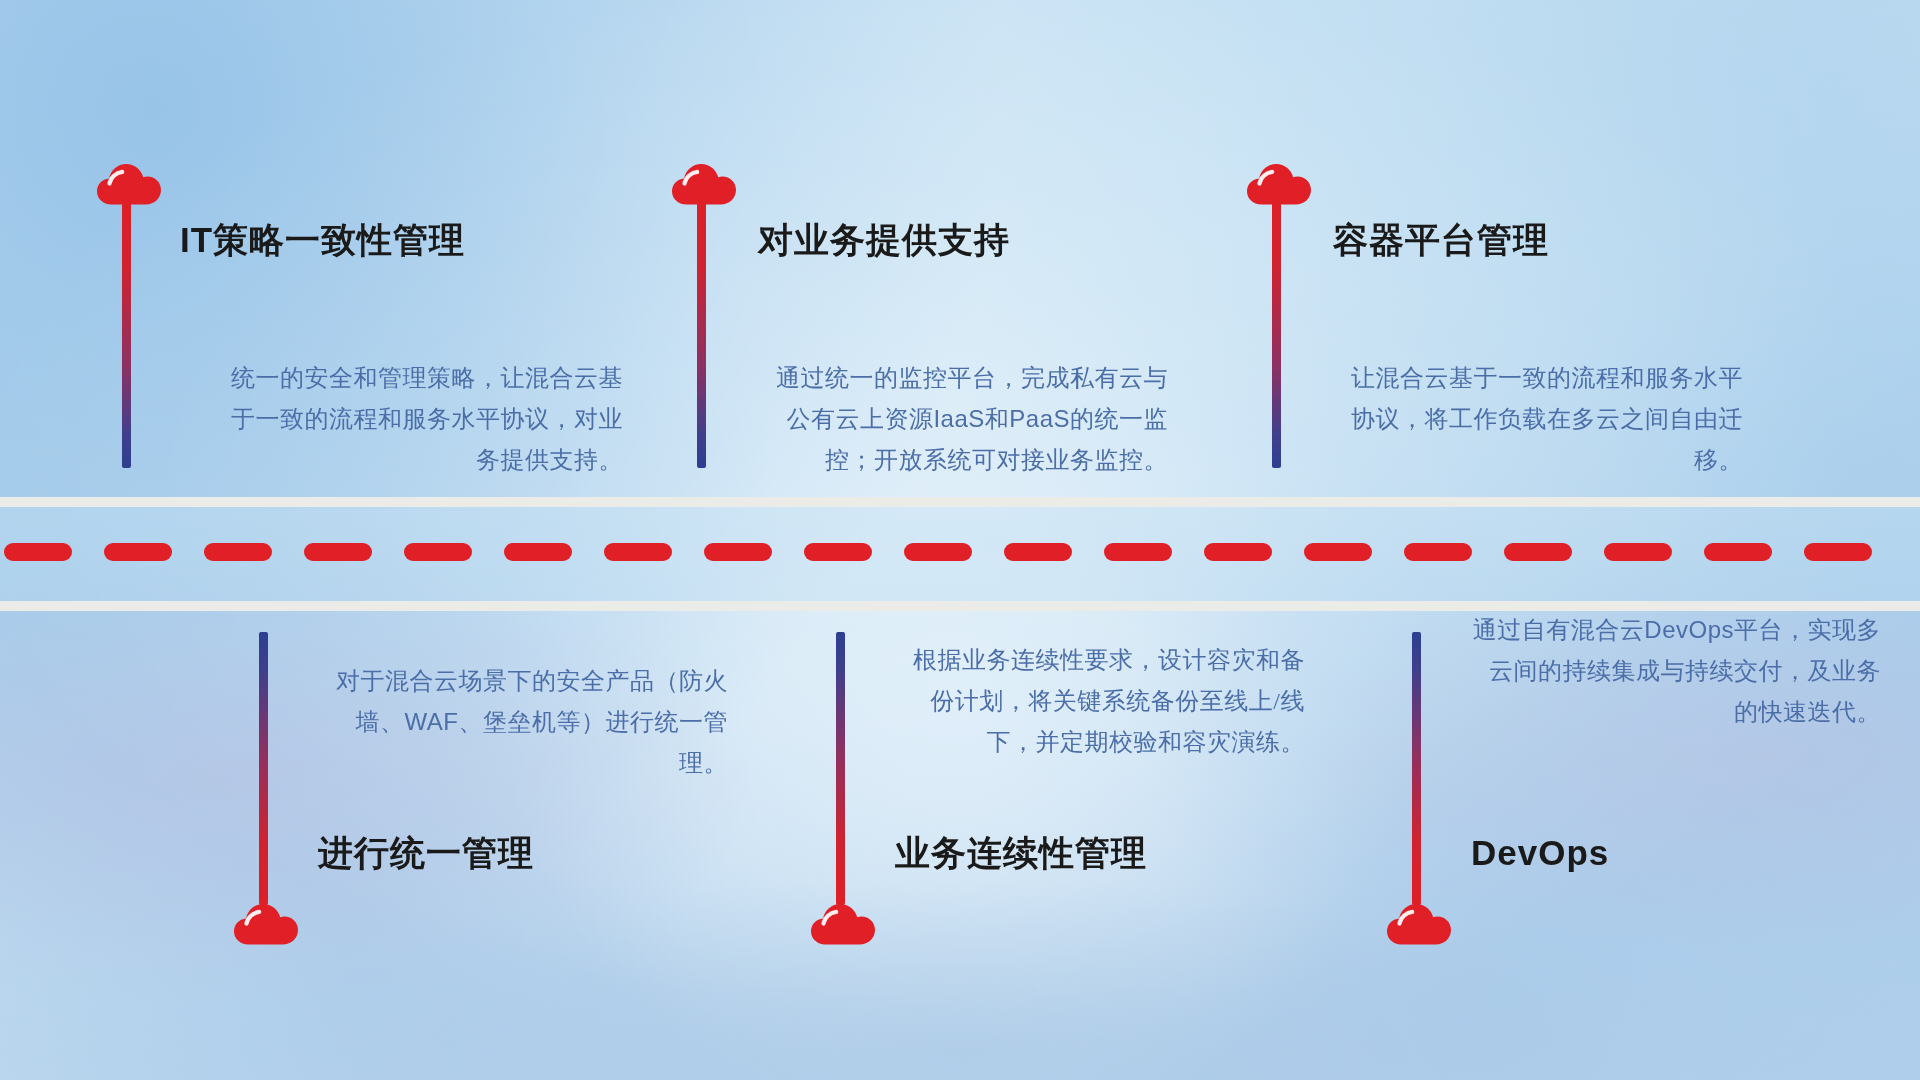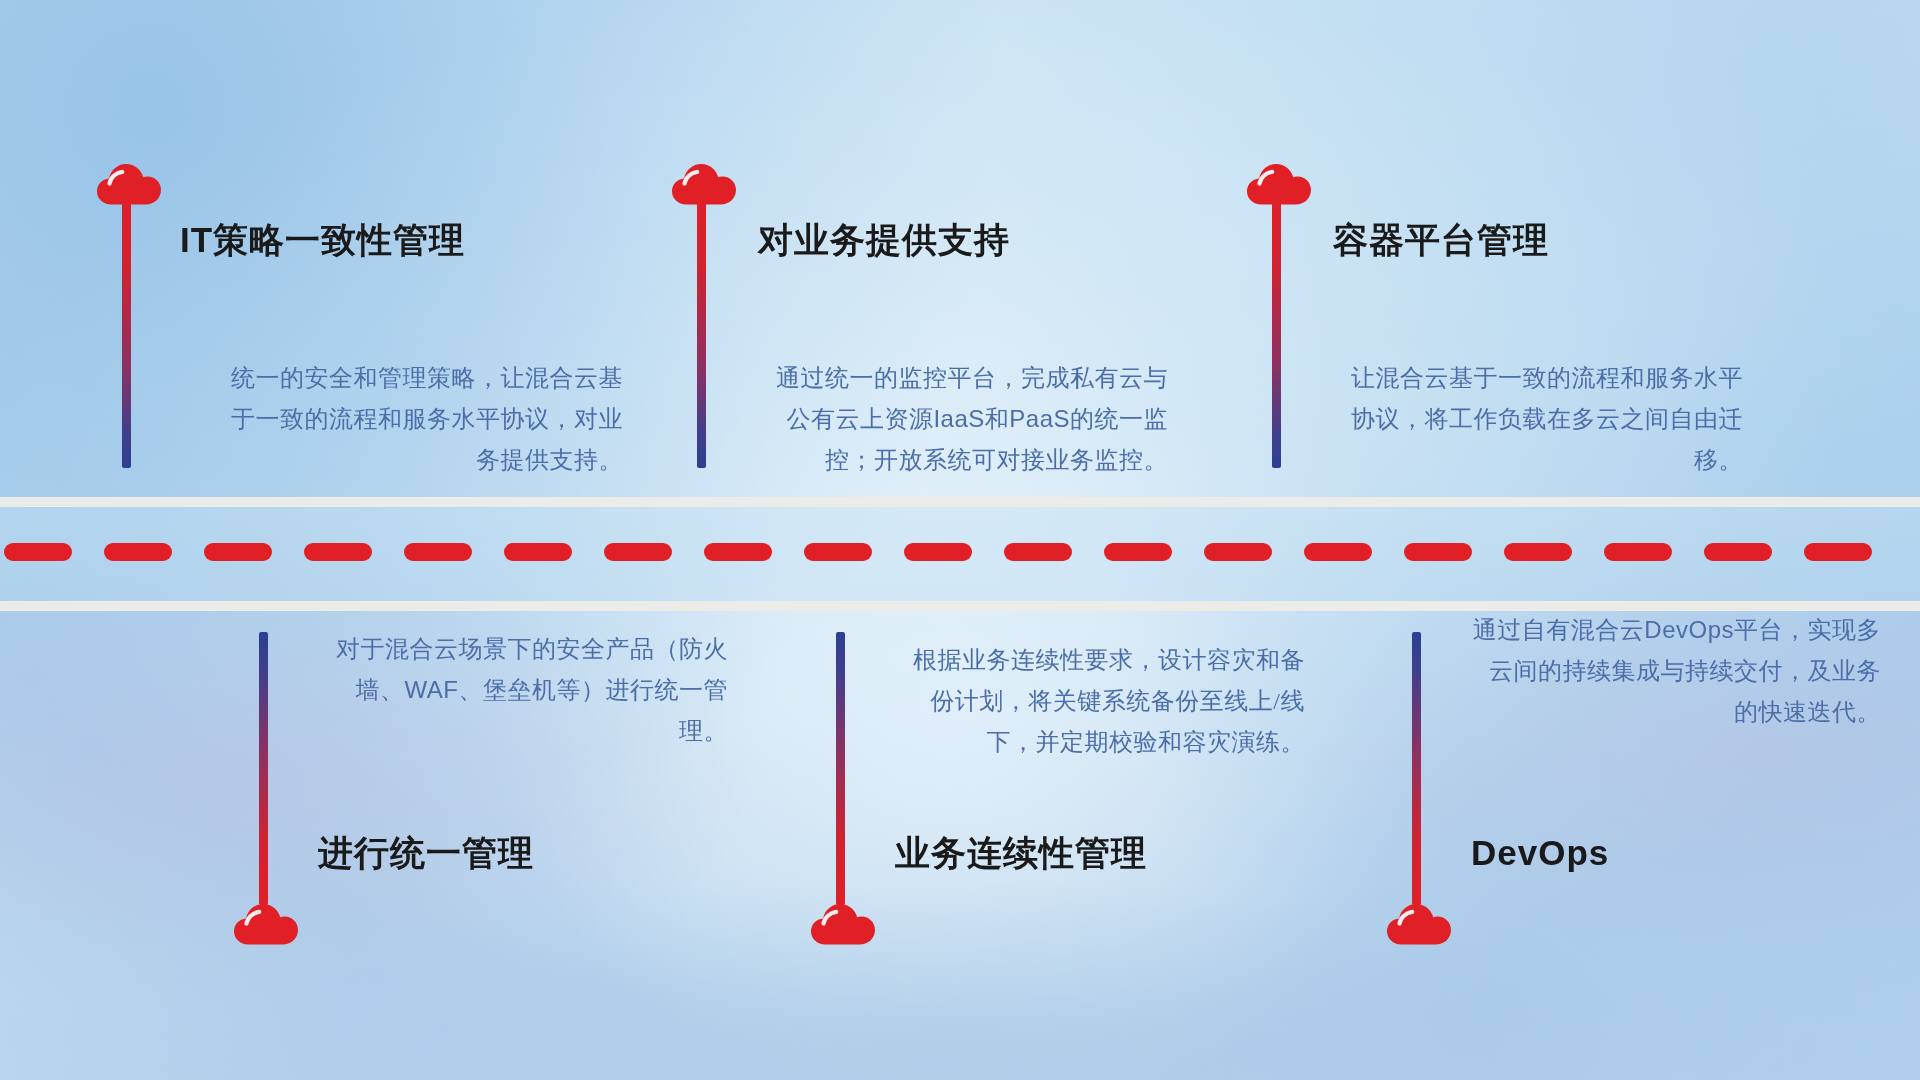--- a/index.html
+++ b/index.html
@@ -163,21 +163,21 @@
   </div>
 
   <div class="pin" style="left:0;top:0;">
     <div class="stem up" style="left:259px;top:632px;height:273px;"></div>
     <div class="cloud-ico" style="left:232px;top:898px;">
       <svg viewBox="0 0 70 48" xmlns="http://www.w3.org/2000/svg">
         <path d="M16.5 46.5C7.9 46.5 2 40.6 2 33.3c0-6.9 5.2-12.3 12.1-12.8C15.6 12.2 22.6 6 31.2 6c8.2 0 15.1 5.6 17 13.2 1.3-.5 2.7-.8 4.2-.8 7.6 0 13.6 5.9 13.6 13.4 0 8.1-6.2 14.7-15.4 14.7H16.5z" fill="#e01f26"></path>
         <path d="M14.5 25.5c1.2-6.1 6.3-10.8 12.7-11.6" stroke="#ffffff" stroke-width="4.2" stroke-linecap="round" fill="none" opacity=".92"></path>
       </svg>
     </div>
-    <div class="desc" style="left:318px;top:628px;">对于混合云场景下的安全产品（防火墙、WAF、堡垒机等）进行统一管理。</div>
+    <div class="desc" style="left:318px;top:660px;">对于混合云场景下的安全产品（防火墙、WAF、堡垒机等）进行统一管理。</div>
     <div class="title" style="left:318px;top:835px;">进行统一管理</div>
   </div>
 
   <div class="pin" style="left:0;top:0;">
     <div class="stem up" style="left:836px;top:632px;height:273px;"></div>
     <div class="cloud-ico" style="left:809px;top:898px;">
       <svg viewBox="0 0 70 48" xmlns="http://www.w3.org/2000/svg">
         <path d="M16.5 46.5C7.9 46.5 2 40.6 2 33.3c0-6.9 5.2-12.3 12.1-12.8C15.6 12.2 22.6 6 31.2 6c8.2 0 15.1 5.6 17 13.2 1.3-.5 2.7-.8 4.2-.8 7.6 0 13.6 5.9 13.6 13.4 0 8.1-6.2 14.7-15.4 14.7H16.5z" fill="#e01f26"></path>
         <path d="M14.5 25.5c1.2-6.1 6.3-10.8 12.7-11.6" stroke="#ffffff" stroke-width="4.2" stroke-linecap="round" fill="none" opacity=".92"></path>
       </svg>

